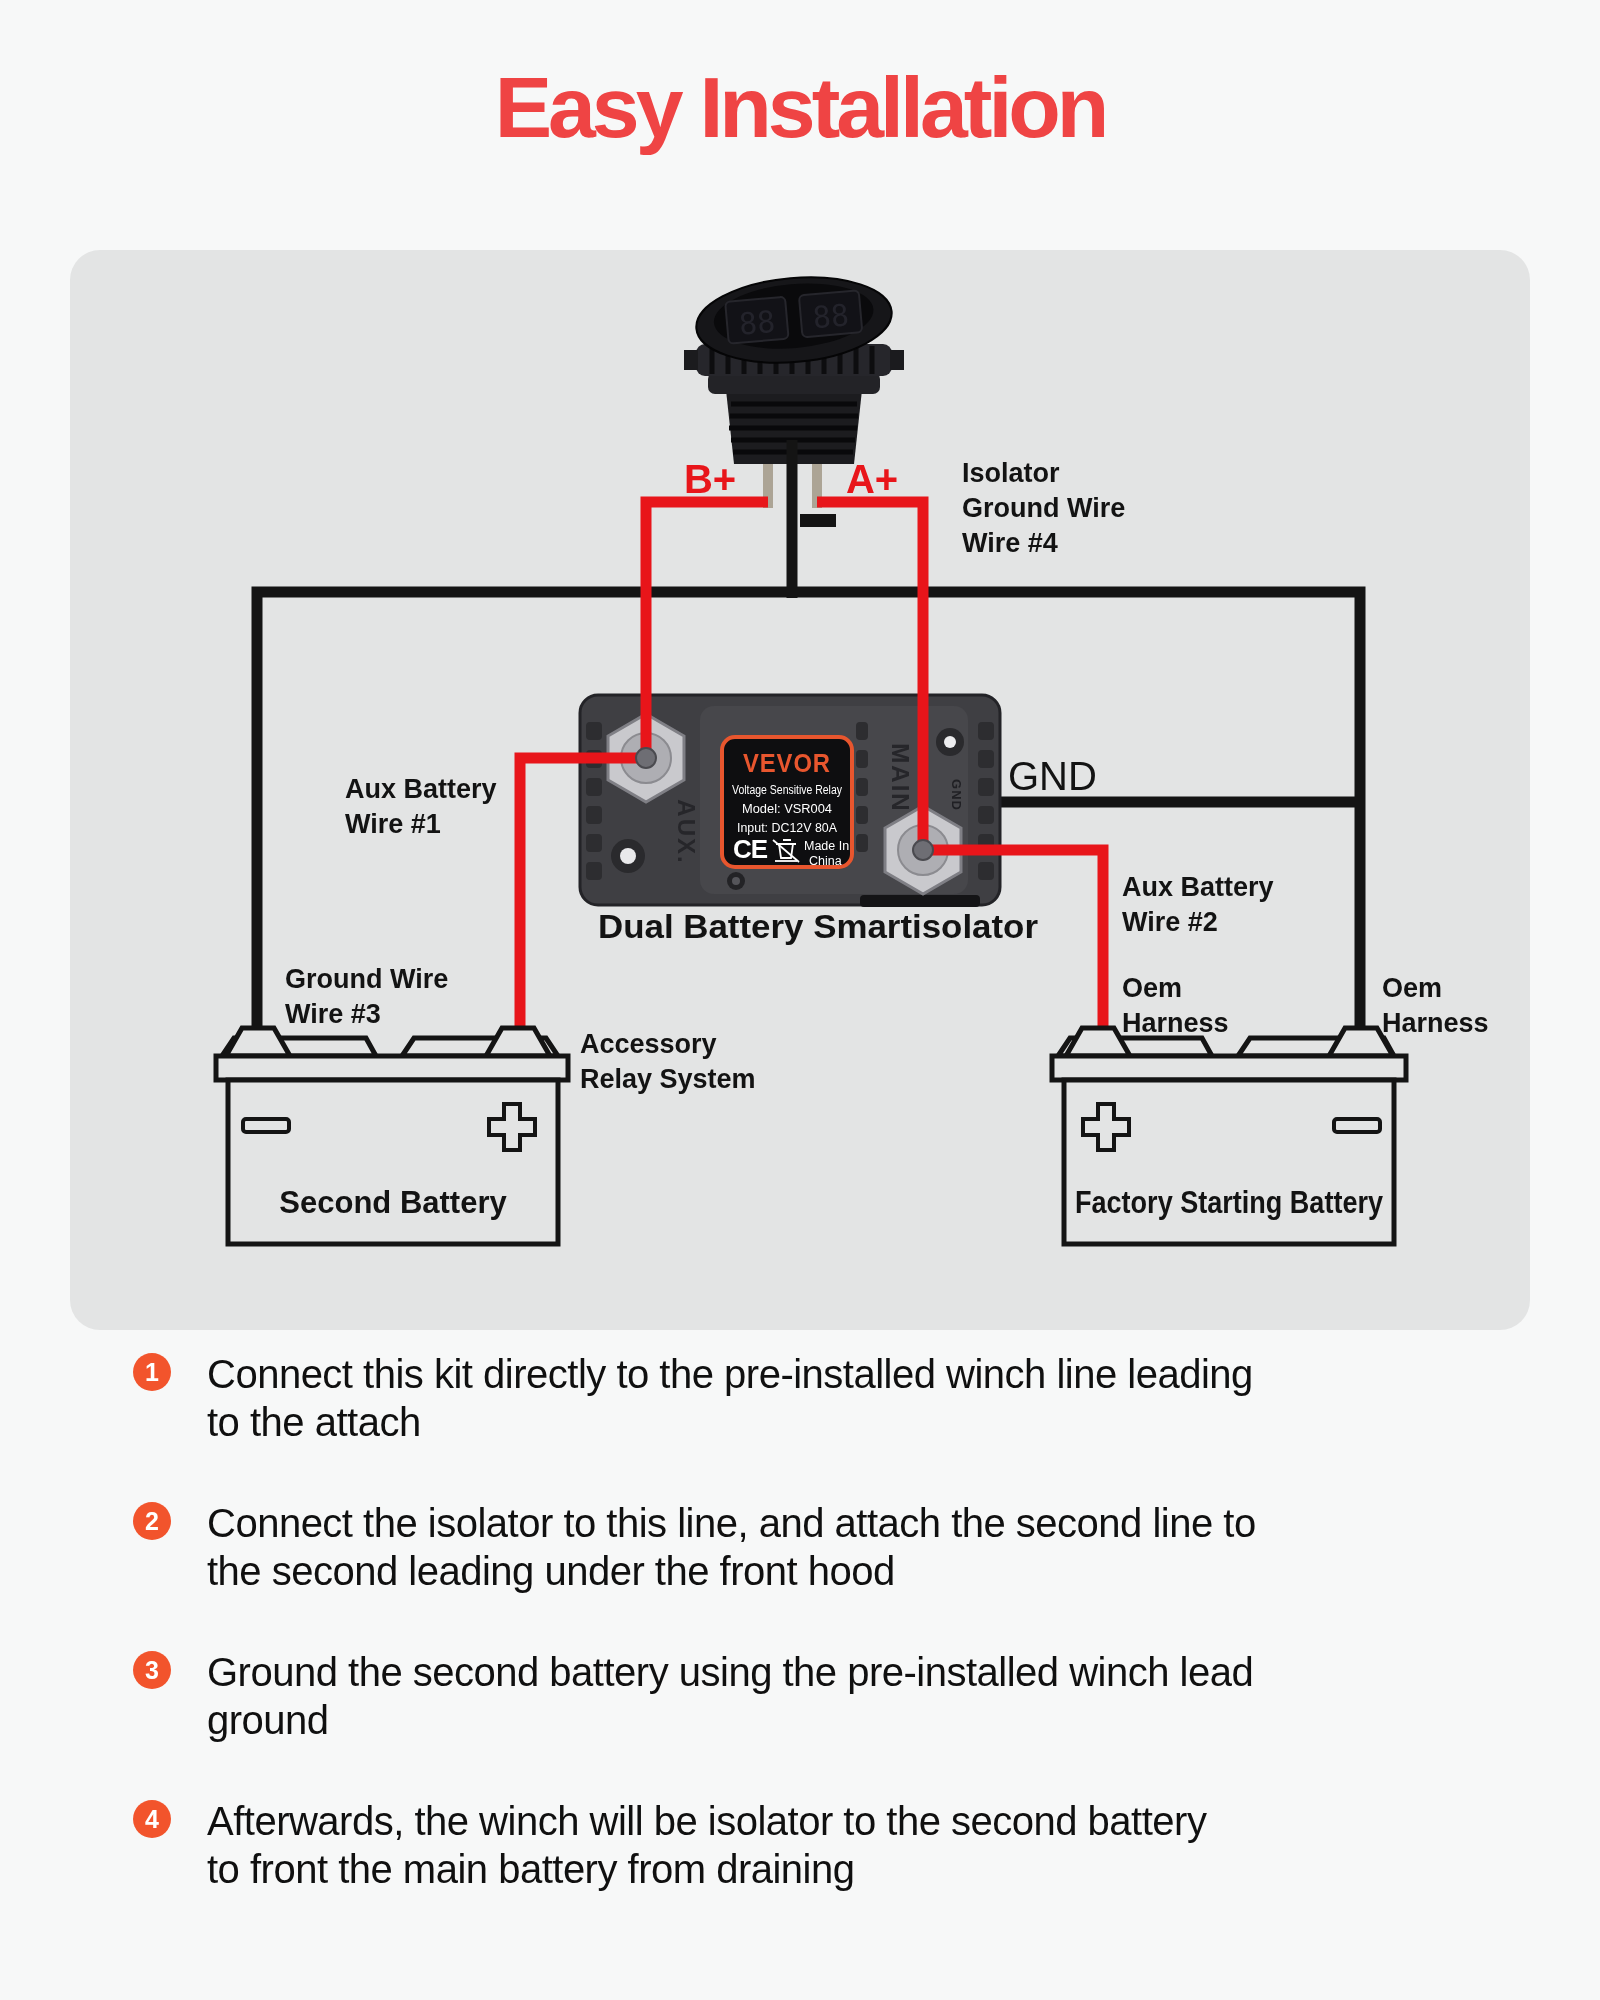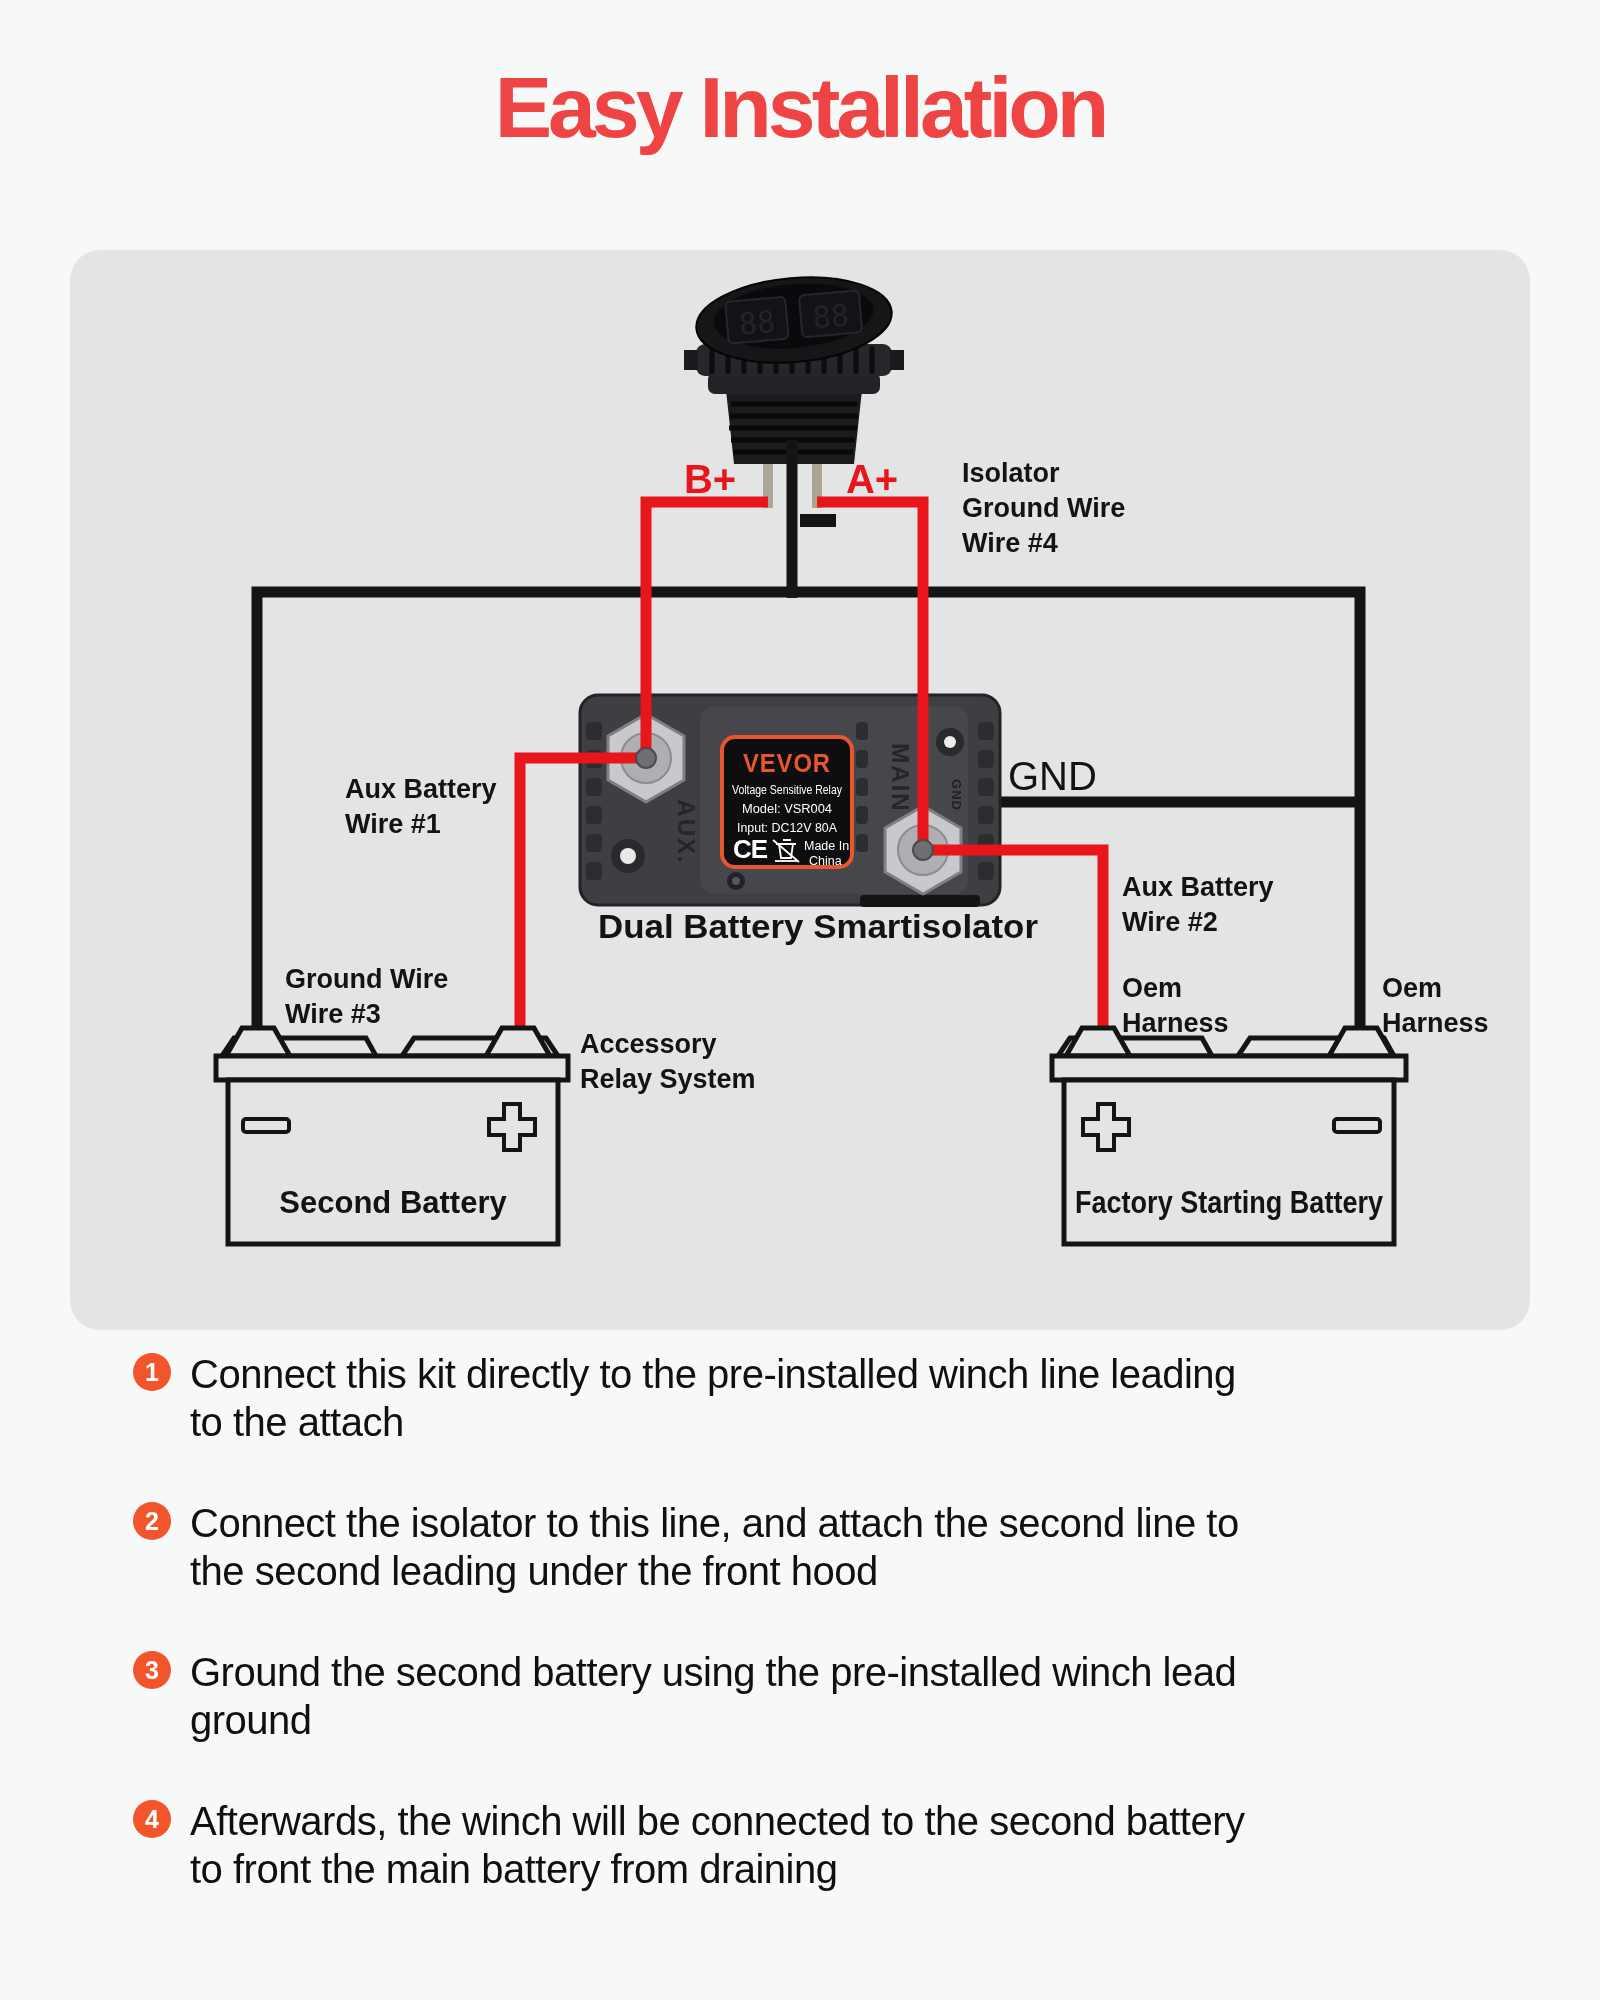--- a/index.html
+++ b/index.html
@@ -34,21 +34,21 @@
     list-style:none;margin:0;padding:0;
   }
   .step{display:flex;align-items:flex-start;margin-bottom:53px;}
   .bullet{
     flex:0 0 auto;width:38px;height:38px;border-radius:50%;
     background:#F2542C;color:#FFFFFF;
     font-size:25px;font-weight:bold;line-height:38px;text-align:center;
     margin-top:3px;
   }
   .step-text{
-    margin-left:19px;
+    margin-left:36px;
     font-size:40px;line-height:48px;letter-spacing:-0.5px;color:#101010;
   }
   .step-line{display:block;}
 </style>
 </head>
 <body>
 
 <div class="page">
 
   <h1 class="page-title">Easy Installation</h1>
@@ -239,19 +239,19 @@
     <li class="step">
       <span class="bullet">3</span>
       <span class="step-text">
         <span class="step-line">Ground the second battery using the pre-installed winch lead</span>
         <span class="step-line">ground</span>
       </span>
     </li>
     <li class="step">
       <span class="bullet">4</span>
       <span class="step-text">
-        <span class="step-line">Afterwards, the winch will be connected to the second battery</span>
+        <span class="step-line">Afterwards, the winch will be isolator to the second battery</span>
         <span class="step-line">to front the main battery from draining</span>
       </span>
     </li>
   </ol>
 
 </div>
 
 </body></html>

